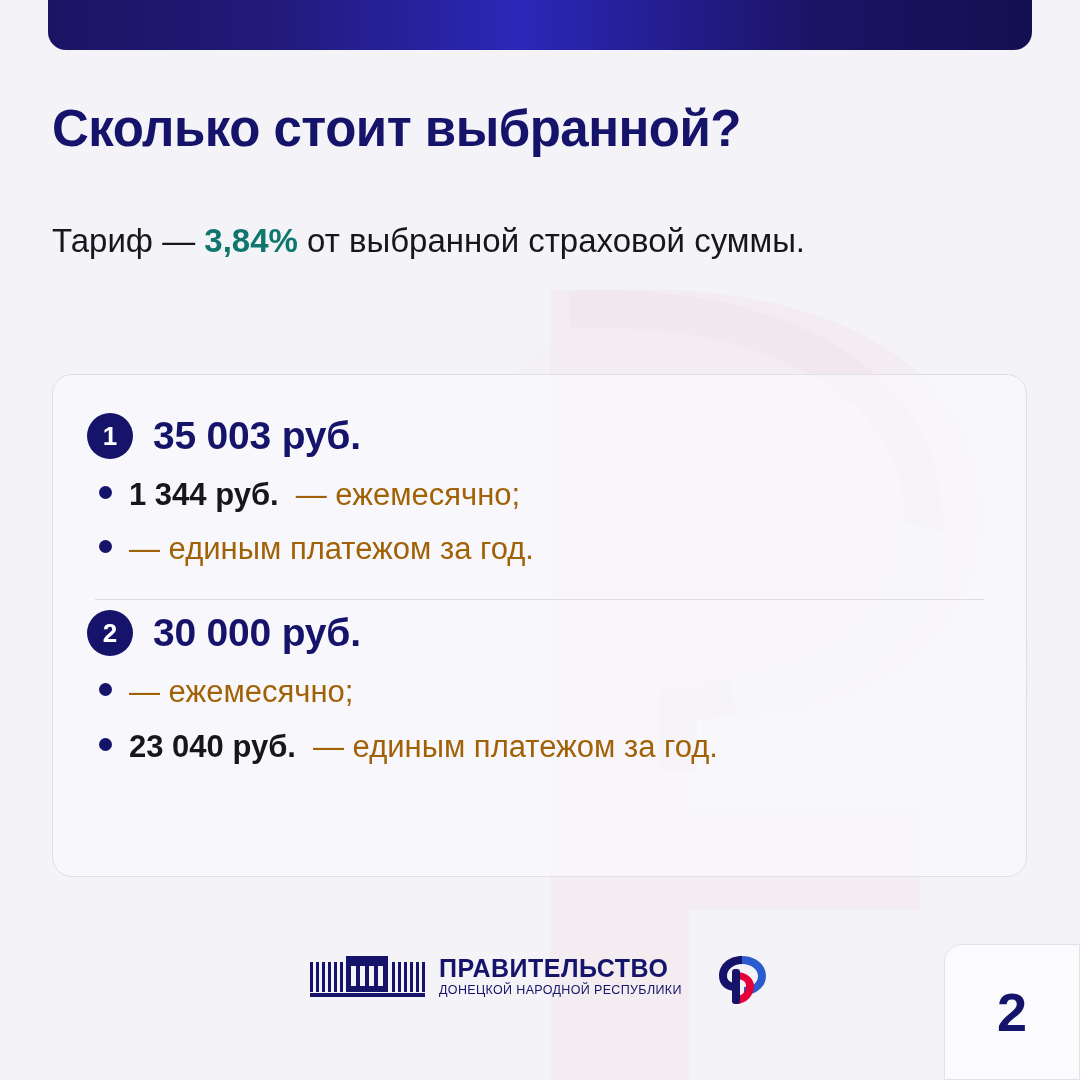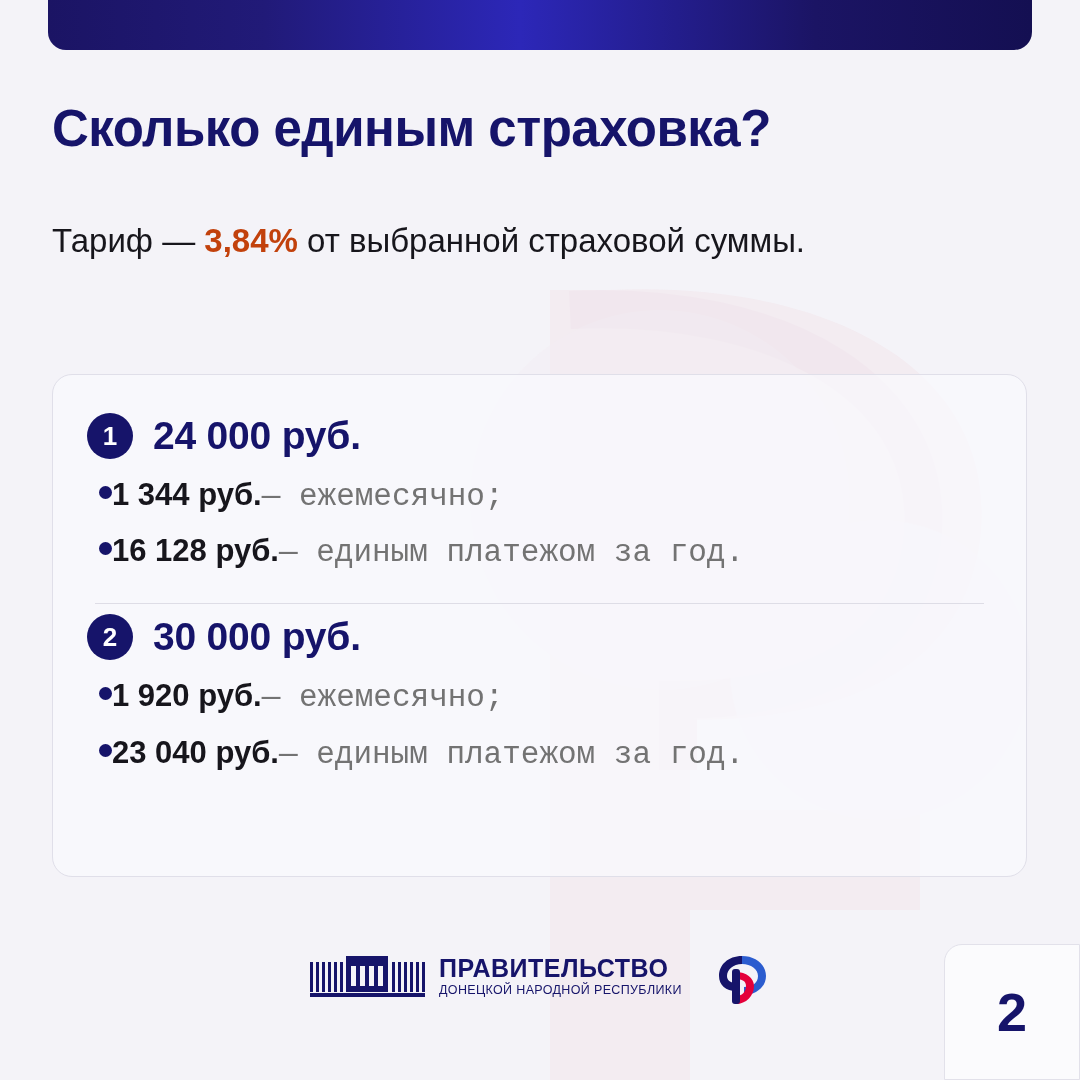--- a/index.html
+++ b/index.html
@@ -53,21 +53,21 @@
     position: absolute;
     left: 52px;
     top: 218px;
     width: 900px;
     font-size: 33px;
     color: #17161c;
     line-height: 1.42;
     font-weight: 500;
   }
   .subtitle b {
-    color: #c2410c;
+    color: #0f766e;
     font-weight: bold;
   }
 
   
   .card {
     position: absolute;
     left: 52px;
     top: 374px;
     width: 975px;
     height: 503px;
@@ -104,42 +104,42 @@
   .group-amount {
     font-size: 39px;
     font-weight: bold;
     color: #16146a;
     letter-spacing: -0.2px;
   }
 
   .row {
     display: flex;
     align-items: baseline;
+    gap: 17px;
     margin: 17px 0 0 12px;
     font-size: 31px;
     color: #17161c;
     line-height: 1.2;
   }
   .dot {
     width: 13px;
     height: 13px;
     flex: 0 0 13px;
     border-radius: 50%;
     background: #16146a;
     position: relative;
     top: -6px;
   }
   .row .amt {
     font-weight: bold;
     color: #17161c;
     white-space: nowrap;
   }
   .row .txt {
-    color: #737373;
-    font-family: Liberation Mono, monospace;
+    color: #a16207;
   }
 
   .divider {
     height: 1px;
     background: #dedde6;
     margin: 32px 8px 10px 8px;
   }
 
   
   .footer {
@@ -213,55 +213,53 @@
       <path d="M250 40 C 470 30, 640 120, 620 290 C 600 440, 450 470, 330 470 L 330 560 L 560 560 L 560 660 L 330 660 L 330 880 L 190 880 L 190 470 L 190 40 Z" fill="#f0d7de"></path>
       <path d="M210 60 C 420 50, 580 140, 562 292 C 546 420, 420 450, 318 450 L 318 520" fill="none" stroke="#e8c7d2" stroke-width="38"></path>
       <circle cx="300" cy="250" r="190" fill="#eddbe4" opacity="0.45"></circle>
       <circle cx="520" cy="420" r="150" fill="#e9e4f2" opacity="0.5"></circle>
     </g>
   </svg>
 </div>
 
 <div class="topbar"></div>
 
-<div class="title">Сколько единым страховка?</div>
+<div class="title">Сколько стоит выбранной?</div>
 
 <div class="subtitle">
   <span>Тариф — </span><b>3,84%</b><span> от выбранной страховой суммы.</span>
 </div>
 
 <div class="card">
 
   <div class="group">
     <div class="group-head">
       <div class="badge">1</div>
-      <div class="group-amount">24 000 руб.</div>
+      <div class="group-amount">35 003 руб.</div>
     </div>
     <div class="row">
       <span class="dot"></span>
       <span class="amt">1 344 руб.</span>
       <span class="txt">— ежемесячно;</span>
     </div>
     <div class="row">
       <span class="dot"></span>
-      <span class="amt">16 128 руб.</span>
       <span class="txt">— единым платежом за год.</span>
     </div>
   </div>
 
   <div class="divider"></div>
 
   <div class="group">
     <div class="group-head">
       <div class="badge">2</div>
       <div class="group-amount">30 000 руб.</div>
     </div>
     <div class="row">
       <span class="dot"></span>
-      <span class="amt">1 920 руб.</span>
       <span class="txt">— ежемесячно;</span>
     </div>
     <div class="row">
       <span class="dot"></span>
       <span class="amt">23 040 руб.</span>
       <span class="txt">— единым платежом за год.</span>
     </div>
   </div>
 
 </div>

